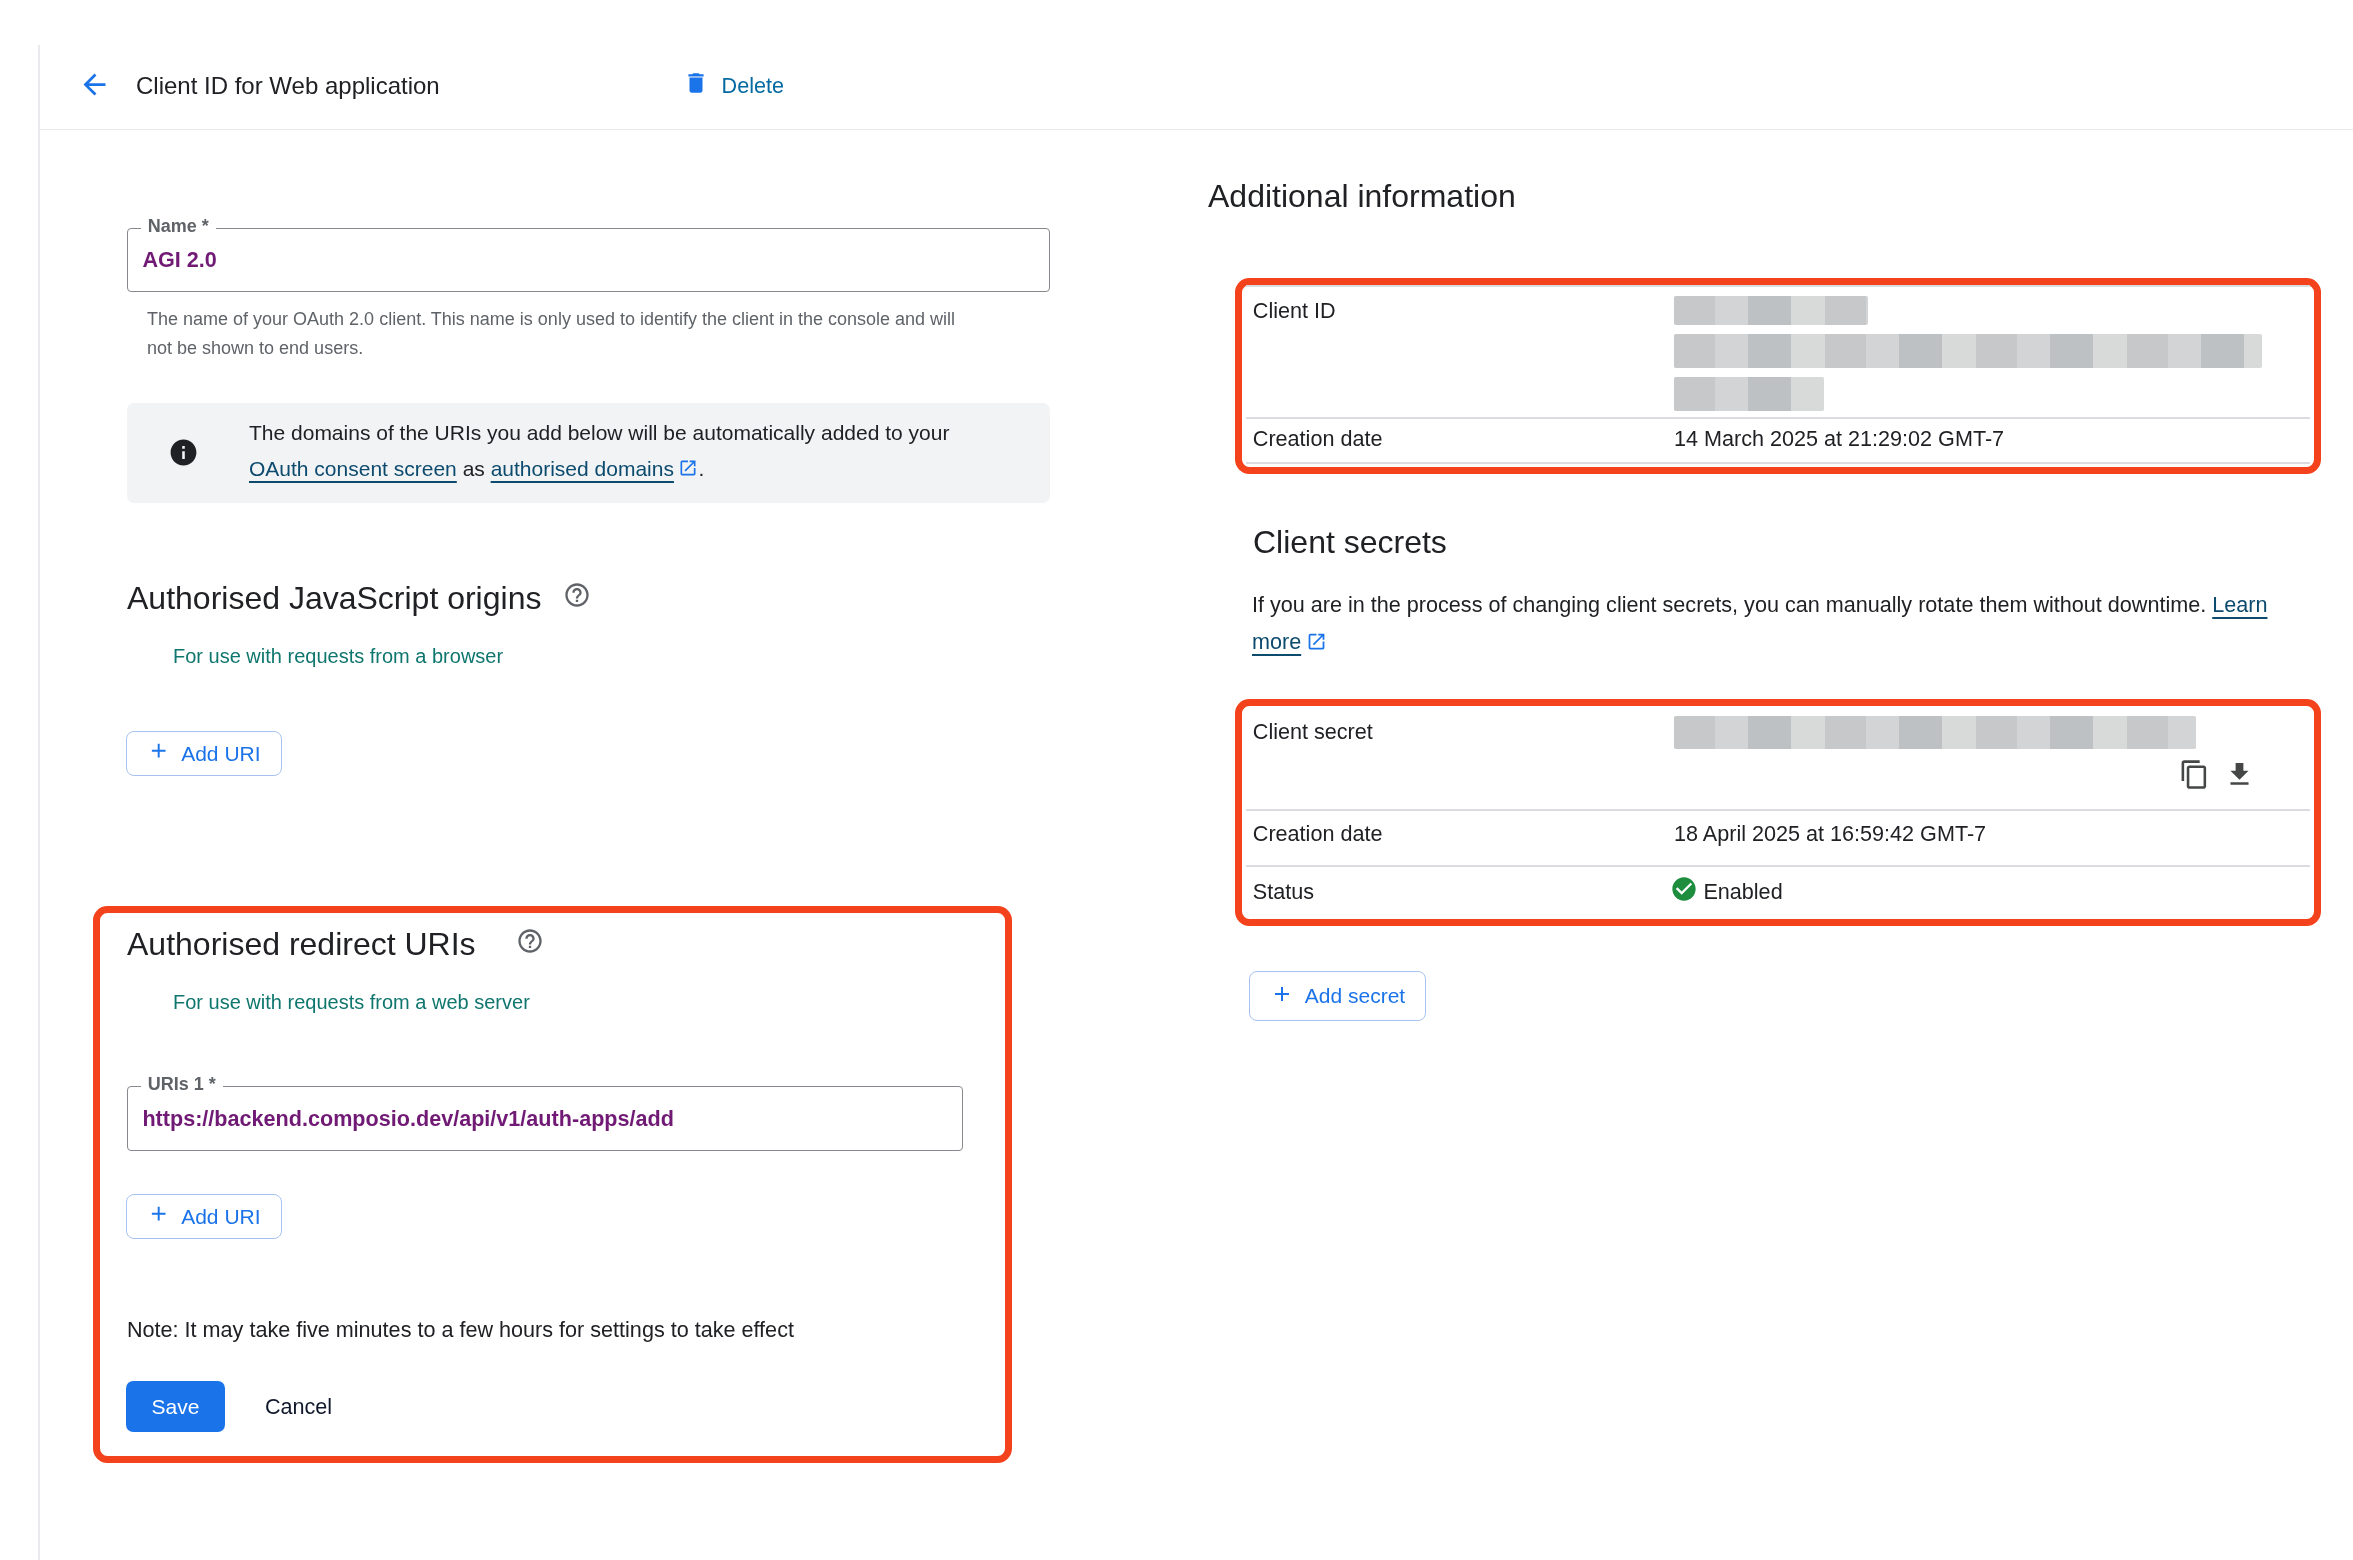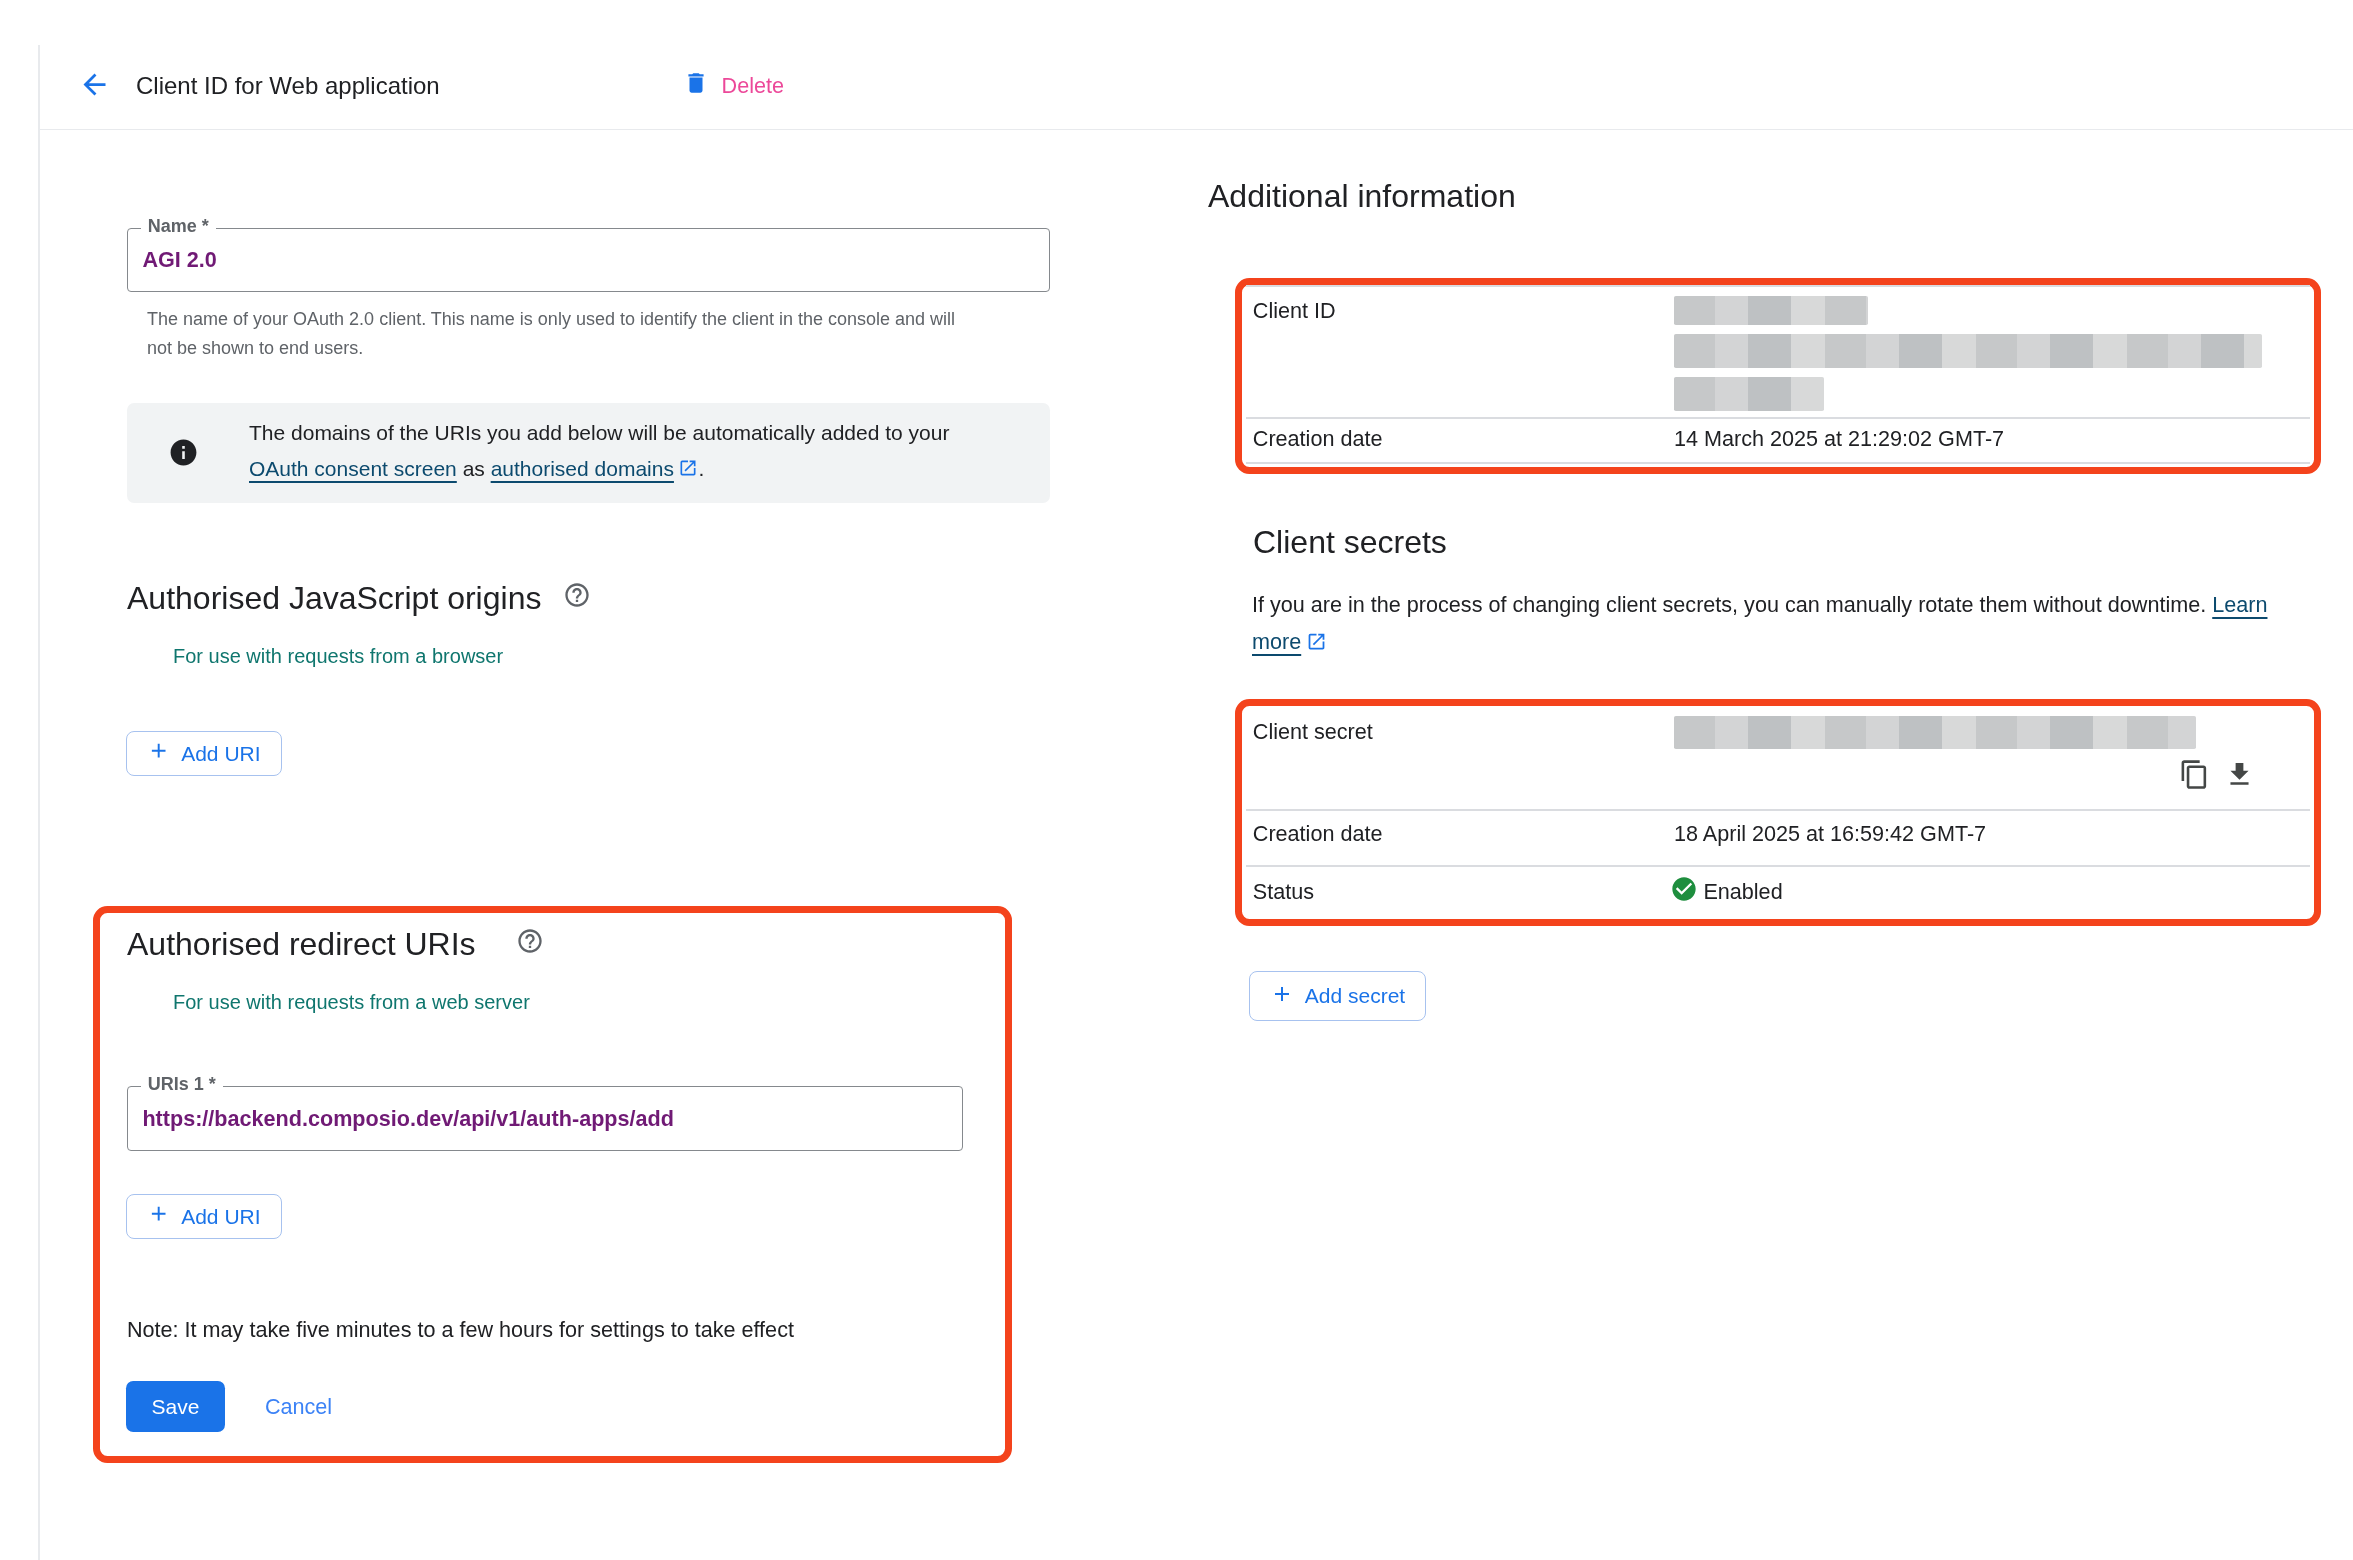--- a/index.html
+++ b/index.html
@@ -8,21 +8,21 @@
     background:#ffffff;color:#202124;
     font-family:"Liberation Sans",sans-serif;
   }
   .abs{position:absolute;}
 
   
   .content-edge{left:38px;top:45px;width:1.8px;height:1516px;background:#e8eaed;}
   .header-bar{left:40px;top:45px;width:2314px;height:84px;background:#fff;border-bottom:1.8px solid #e8eaed;}
   .back-btn{left:76px;top:68px;width:36px;height:36px;display:flex;align-items:center;justify-content:center;cursor:pointer;}
   .page-title{left:136px;top:72px;font-size:24px;color:#202124;}
-  .delete-btn{left:683px;top:68px;height:36px;display:flex;align-items:center;gap:12.6px;color:#ec4899;font-size:21.6px;font-weight:500;cursor:pointer;}
+  .delete-btn{left:683px;top:68px;height:36px;display:flex;align-items:center;gap:12.6px;color:#0369a1;font-size:21.6px;font-weight:500;cursor:pointer;}
 
   
   .field{border:1.8px solid #85898d;border-radius:4px;background:#fff;font-weight:bold;}
   .field .chip{position:absolute;left:12.6px;top:-13.5px;background:#fff;padding:0 7.2px;font-size:18px;color:#5f6368;white-space:nowrap;}
   .field .val{position:absolute;left:14.4px;top:50%;transform:translateY(-50%);font-size:21.6px;color:#701a75;white-space:nowrap;}
 
   .helper{font-size:18px;line-height:29px;color:#5f6368;}
 
   
   .info-box{left:127px;top:403px;width:923px;height:100px;background:#f1f3f4;border-radius:7.2px;}
@@ -35,21 +35,21 @@
   .h2{font-size:32px;font-weight:400;color:#202124;display:flex;align-items:center;gap:21.6px;}
   .sub{font-size:20px;color:#0f766e;margin-left:46px;}
 
   
   .btn-outline{display:inline-flex;align-items:center;gap:10.8px;height:45px;padding:0 20px;
     border:1.8px solid #a7c2ef;border-radius:8px;background:#fff;color:#1a73e8;
     font-size:21px;font-weight:500;cursor:pointer;box-sizing:border-box;}
   .btn-primary{display:flex;align-items:center;justify-content:center;width:99px;height:51px;
     border-radius:7.2px;background:#1a73e8;color:#fff;font-size:21px;font-weight:500;cursor:pointer;}
   .btn-text{display:flex;align-items:center;justify-content:center;width:99px;height:51px;
-    color:#3b82f6;font-size:21.6px;font-weight:500;cursor:pointer;}
+    color:#0f172a;font-size:21.6px;font-weight:500;cursor:pointer;}
 
   
   .hl{border:7.2px solid #f4431c;border-radius:14.4px;box-sizing:border-box;}
 
   
   .tbl-label{font-size:21.6px;font-weight:500;color:#202124;white-space:nowrap;}
   .tbl-value{font-size:21.6px;color:#202124;white-space:nowrap;}
   .hr{position:absolute;height:1.8px;background:#dadce0;}
   .redact{position:absolute;border-radius:1.8px;
     background:repeating-linear-gradient(90deg,#c6c8c9 0 41px,#d3d4d5 41px 74px,#bec1c3 74px 117px,#d8d9d9 117px 151px);}

